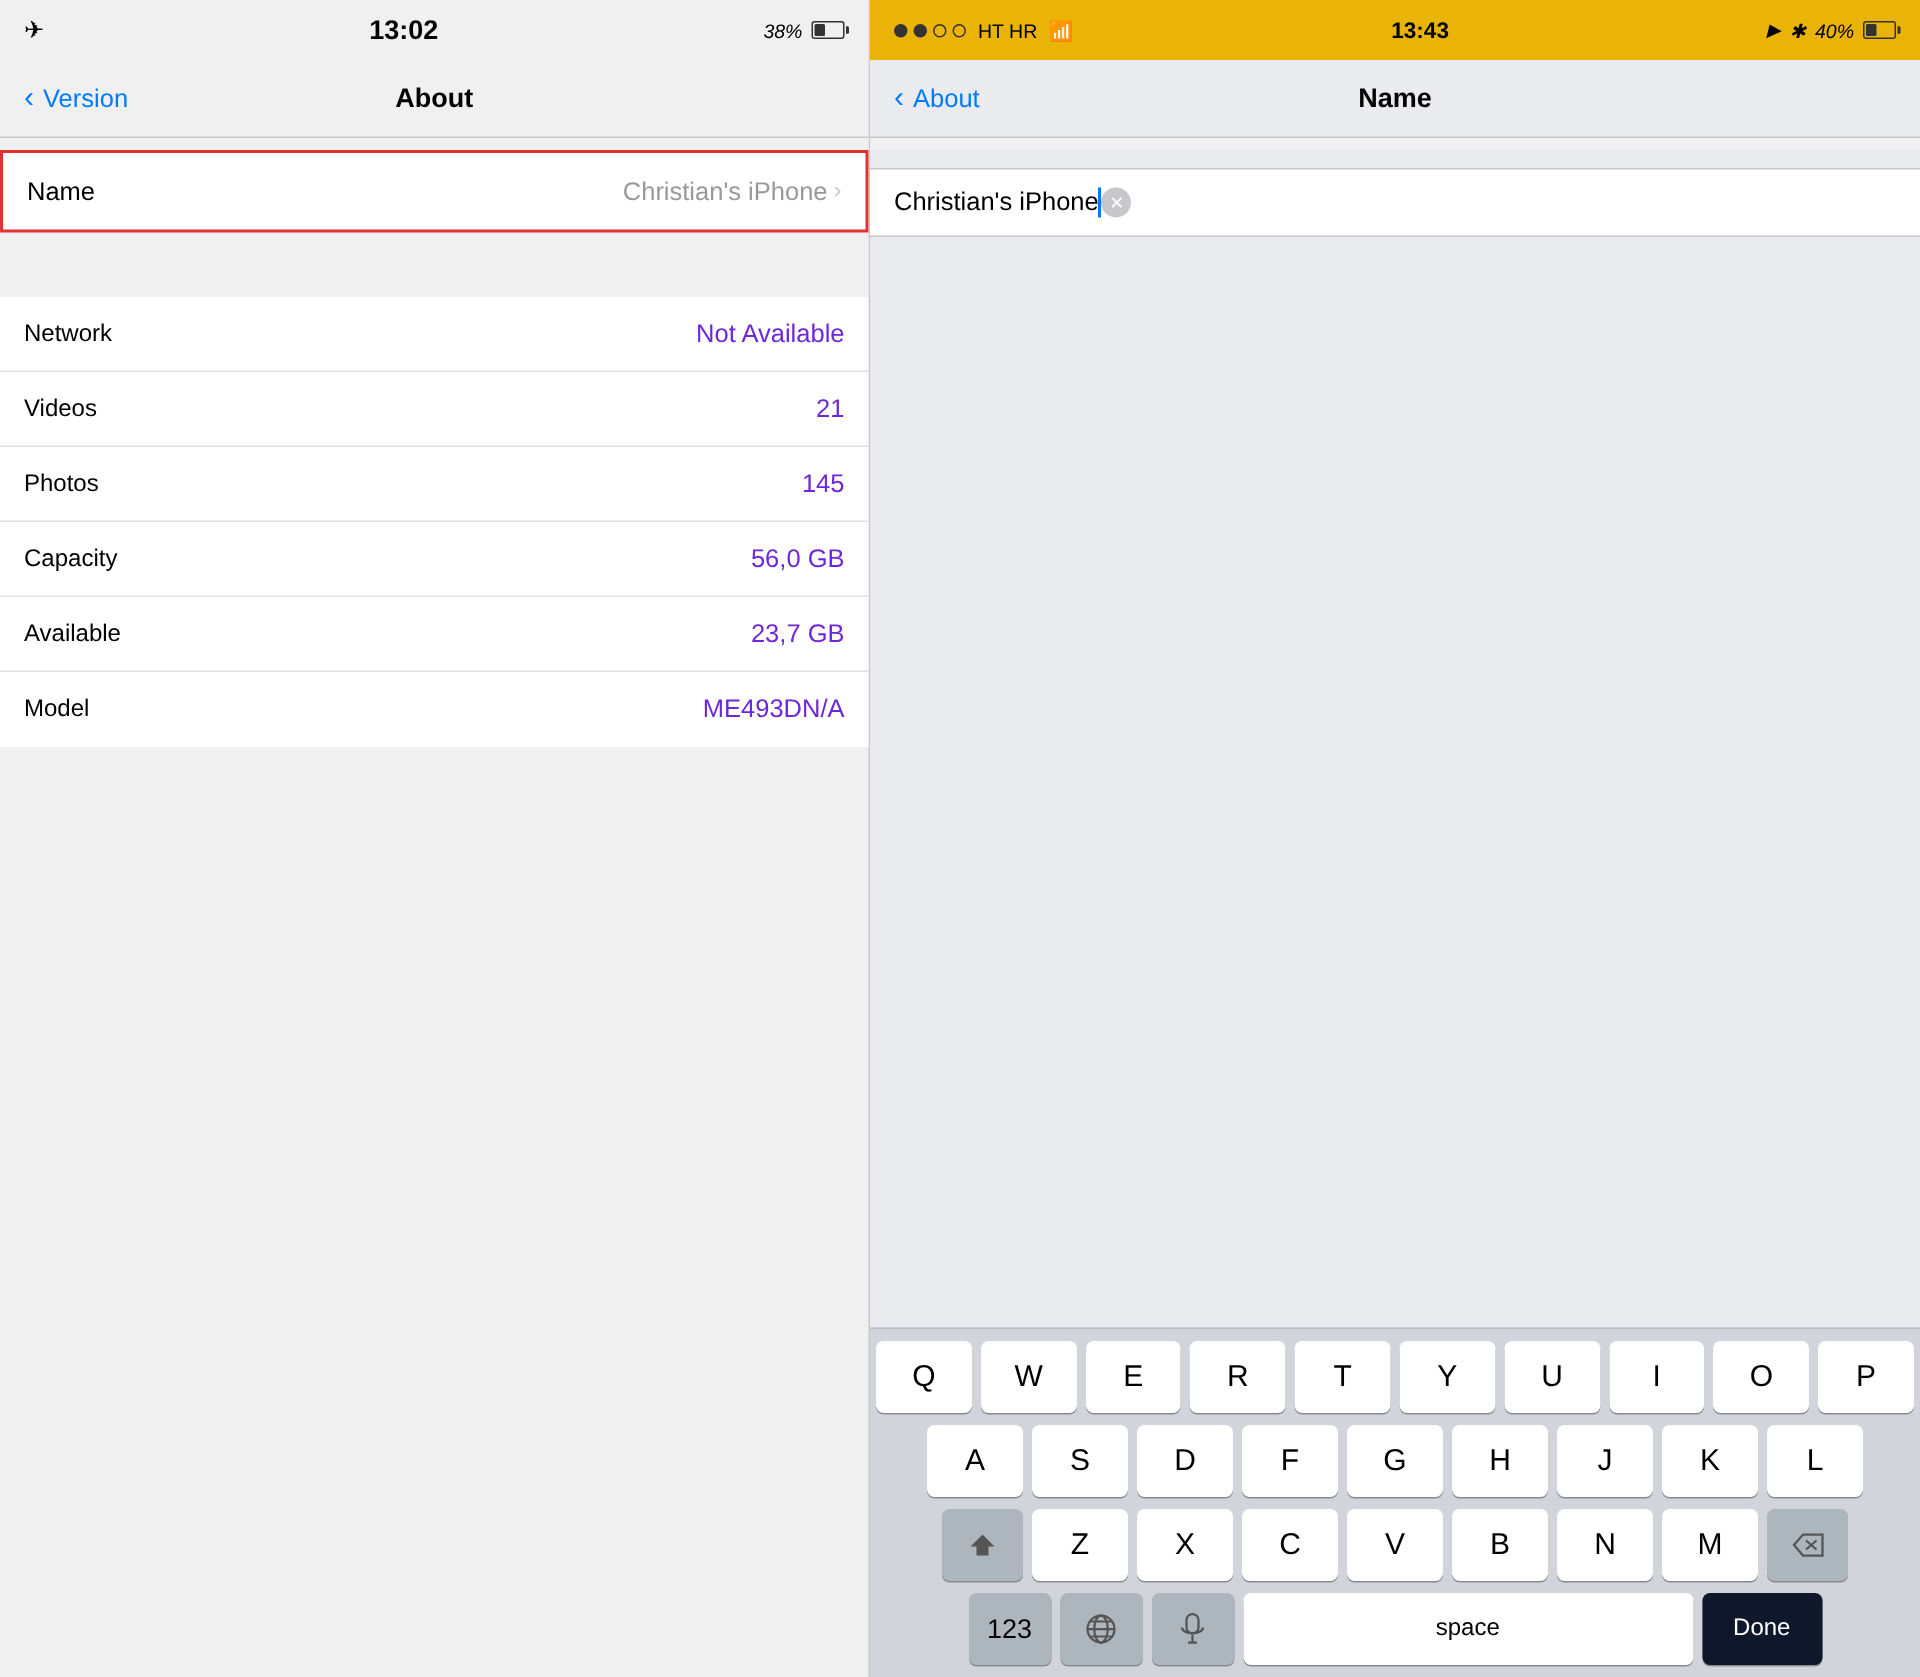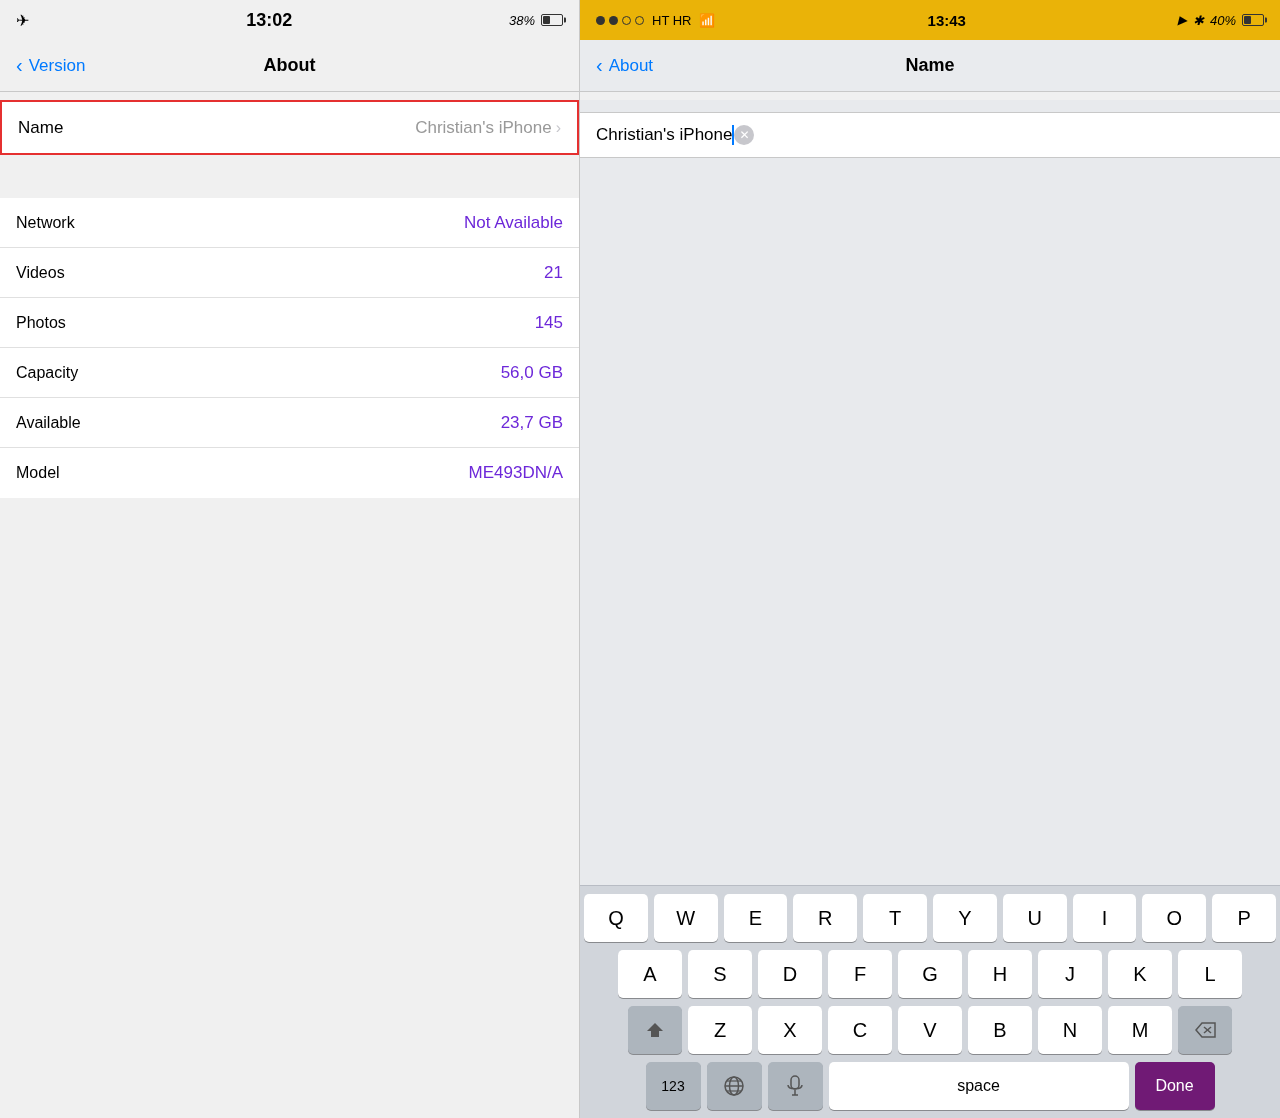--- a/index.html
+++ b/index.html
@@ -350,21 +350,21 @@
       align-items: center;
       justify-content: center;
       font-size: 16px;
       color: #000;
       cursor: pointer;
       box-shadow: 0 1px 0 rgba(0,0,0,0.35);
       max-width: 300px;
     }
 
     .key-done {
-      background: #701a75;
+      background: #0f172a;
       min-width: 80px;
       max-width: 90px;
       font-size: 16px;
       color: #fff;
       height: 48px;
       border-radius: 5px;
       display: flex;
       align-items: center;
       justify-content: center;
       cursor: pointer;
@@ -535,21 +535,21 @@
       <div class="key key-delete">
         <svg width="22" height="16" viewBox="0 0 22 16">
           <path d="M8,1 L21,1 L21,15 L8,15 L2,8 Z" fill="none" stroke="#555" stroke-width="1.5"></path>
           <line x1="10" y1="5" x2="17" y2="11" stroke="#555" stroke-width="1.5"></line>
           <line x1="17" y1="5" x2="10" y2="11" stroke="#555" stroke-width="1.5"></line>
         </svg>
       </div>
     </div>
 
     <div class="bottom-row">
-      <div class="key key-123" style="height:48px;border-radius:5px;display:flex;align-items:center;justify-content:center;font-size:14px;box-shadow:0 1px 0 rgba(0,0,0,0.35);">123</div>
+      <div class="key key-123" style="height:48px;border-radius:5px;display:flex;align-items:center;justify-content:center;font-size:18px;box-shadow:0 1px 0 rgba(0,0,0,0.35);">123</div>
       <div class="key key-globe" style="height:48px;border-radius:5px;display:flex;align-items:center;justify-content:center;box-shadow:0 1px 0 rgba(0,0,0,0.35);">
         <svg width="22" height="22" viewBox="0 0 22 22">
           <circle cx="11" cy="11" r="9" fill="none" stroke="#555" stroke-width="1.5"></circle>
           <ellipse cx="11" cy="11" rx="4.5" ry="9" fill="none" stroke="#555" stroke-width="1.5"></ellipse>
           <line x1="2" y1="11" x2="20" y2="11" stroke="#555" stroke-width="1.5"></line>
           <line x1="4" y1="6" x2="18" y2="6" stroke="#555" stroke-width="1.2"></line>
           <line x1="4" y1="16" x2="18" y2="16" stroke="#555" stroke-width="1.2"></line>
         </svg>
       </div>
       <div class="key key-mic" style="height:48px;border-radius:5px;display:flex;align-items:center;justify-content:center;box-shadow:0 1px 0 rgba(0,0,0,0.35);">

